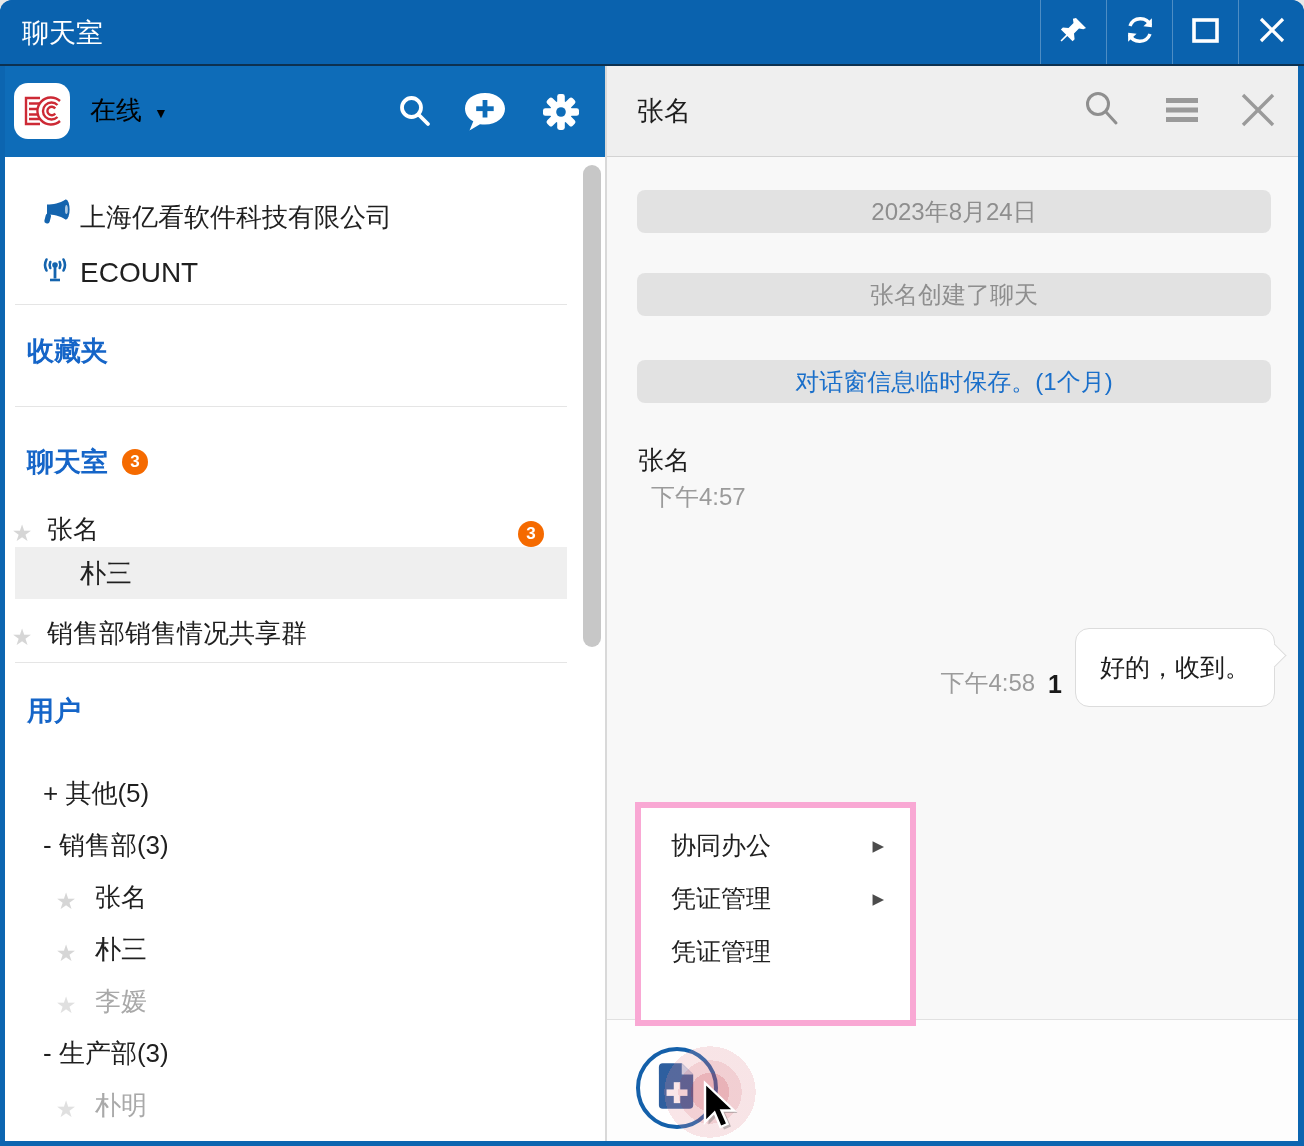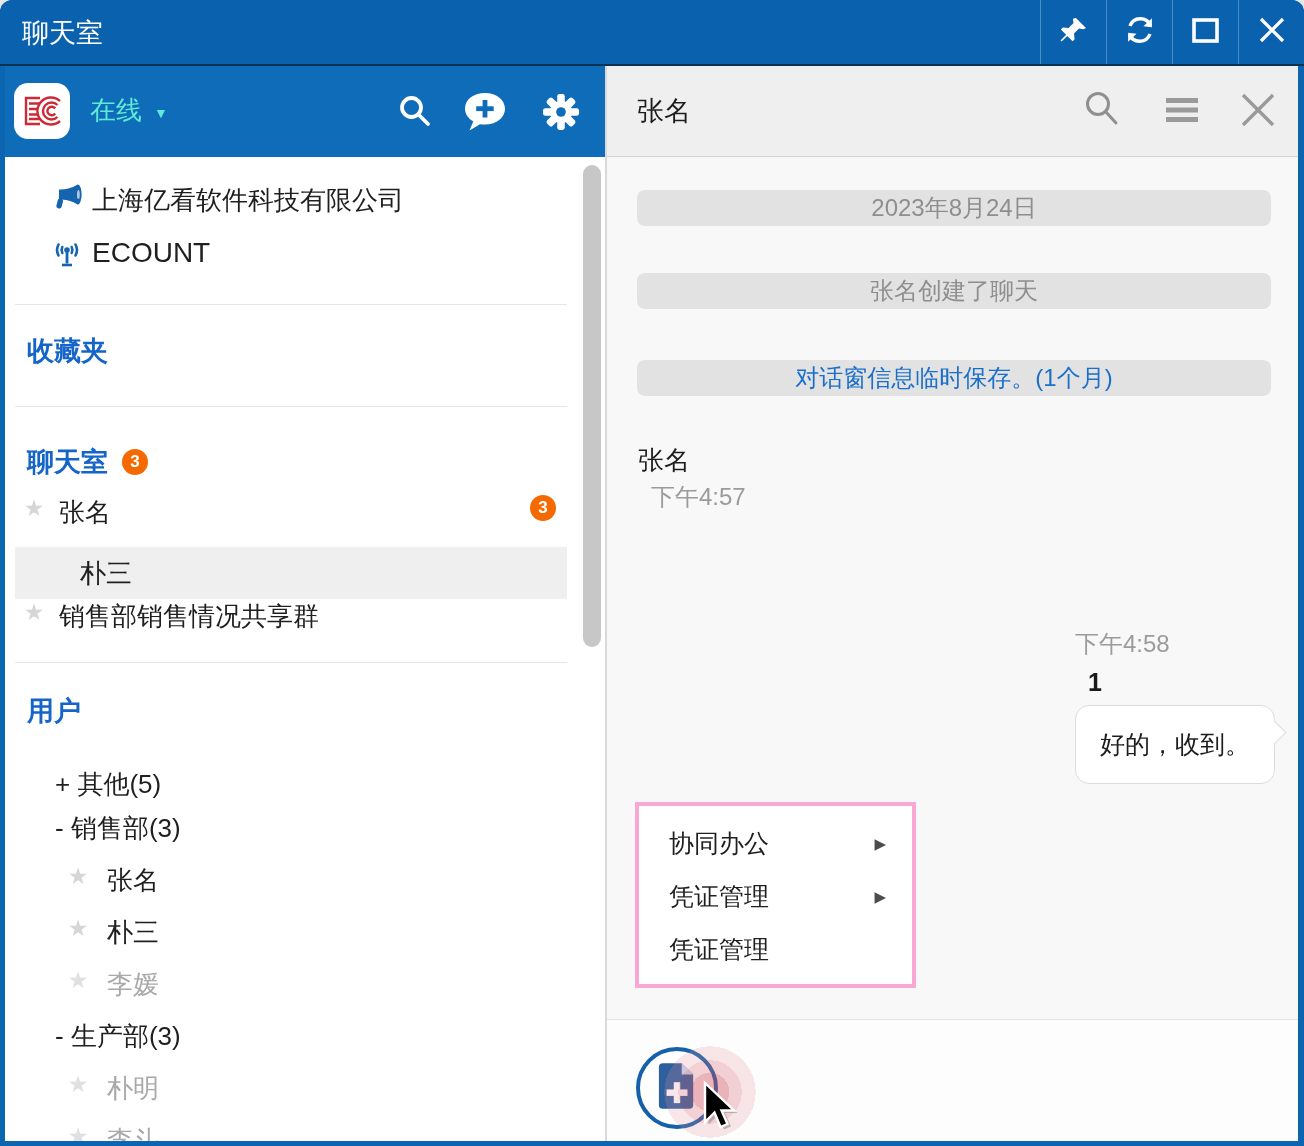--- a/index.html
+++ b/index.html
@@ -9,62 +9,62 @@
   
   .titlebar{position:absolute;top:0;left:0;right:0;height:64px;background:#0a62ae;border-radius:12px 12px 0 0;}
   .titlebar-sep{position:absolute;top:64px;left:0;right:0;height:2px;background:#0d3150;}
   .app-title{position:absolute;left:22px;top:15px;color:#ffffff;font-size:27px;}
   .win-controls{position:absolute;top:0;right:0;height:64px;display:flex;}
   .win-btn{width:65px;height:64px;display:flex;align-items:center;justify-content:center;border-left:1px solid rgba(255,255,255,0.28);cursor:default;}
 
   
   .sidebar-header{position:absolute;left:5px;top:66px;width:600px;height:91px;background:#0e6cb8;}
   .logo{position:absolute;left:9px;top:17px;width:56px;height:56px;background:#ffffff;border-radius:14px;display:flex;align-items:center;justify-content:center;}
-  .status{position:absolute;left:85px;top:27px;color:#5eead4;font-size:26px;display:flex;align-items:center;}
+  .status{position:absolute;left:85px;top:27px;color:#000000;font-size:26px;display:flex;align-items:center;}
   .status .caret{font-size:14px;margin-left:12px;margin-top:4px;}
   .hdr-ico{position:absolute;top:28px;width:44px;height:40px;display:flex;align-items:center;justify-content:center;}
   .hdr-search{left:388px;} .hdr-newchat{left:458px;} .hdr-gear{left:534px;}
 
   .sidebar-list{position:absolute;left:5px;top:157px;width:600px;height:984px;background:#ffffff;overflow:hidden;}
-  .srow{position:absolute;left:12px;width:100%;height:52px;display:flex;align-items:flex-start;font-size:26px;color:#1f1f1f;}
+  .srow{position:absolute;left:0;width:100%;height:52px;display:flex;align-items:flex-end;font-size:26px;color:#1f1f1f;}
   .divider{position:absolute;left:10px;width:552px;height:1px;background:#e5e5e5;}
   .sec-head{position:absolute;left:22px;font-size:27px;font-weight:bold;color:#1565c8;display:flex;align-items:center;}
   .star{font-size:23px;color:#d6d6d6;width:34px;text-align:center;}
   .star.off{color:#e0e0e0;}
   .gray-name{color:#a9a9a9;}
   .badge{min-width:26px;height:26px;padding:0 4px;box-sizing:border-box;border-radius:14px;background:#f56a00;color:#fff;font-size:17px;font-weight:bold;display:flex;align-items:center;justify-content:center;}
   .sel-row{position:absolute;left:10px;width:552px;height:52px;background:#efefef;display:flex;align-items:center;font-size:26px;color:#1f1f1f;}
   .v-scrollbar{position:absolute;right:4px;top:8px;width:18px;height:482px;border-radius:9px;background:#c7c7c7;}
 
   
   .panel-divider{position:absolute;left:605px;top:66px;width:2px;height:1075px;background:#d9d9d9;}
 
   
   .chat-header{position:absolute;left:607px;top:66px;width:691px;height:91px;background:#efefef;border-bottom:1px solid #d3d3d3;box-sizing:border-box;}
   .chat-title{position:absolute;left:30px;top:27px;font-size:27px;color:#1d1d1d;}
   .cico{position:absolute;top:24px;width:46px;height:44px;display:flex;align-items:center;justify-content:center;}
   .cico-search{left:472px;} .cico-menu{left:552px;} .cico-close{left:628px;}
 
   .chat-body{position:absolute;left:607px;top:157px;width:691px;height:862px;background:#f8f8f8;}
-  .pill{position:absolute;left:30px;width:634px;height:36px;border-radius:8px;background:#e2e2e2;display:flex;align-items:center;justify-content:center;font-size:24px;color:#8e8e8e;}
+  .pill{position:absolute;left:30px;width:634px;height:43px;border-radius:8px;background:#e2e2e2;display:flex;align-items:center;justify-content:center;font-size:24px;color:#8e8e8e;}
   .pill.blue{color:#1a6fca;}
   .sender{position:absolute;left:31px;top:286px;font-size:26px;color:#1d1d1d;}
   .msg-left{position:absolute;left:30px;top:324px;display:flex;align-items:flex-end;}
   .bubble{position:relative;background:#fff;border:1px solid #dcdcdc;border-radius:14px;padding:19px 24px;font-size:25px;line-height:39px;color:#1d1d1d;}
   .bubble-in{width:342px;}
   .tail-l{position:absolute;left:-9px;top:22px;width:16px;height:16px;background:#fff;border-left:1px solid #dcdcdc;border-bottom:1px solid #dcdcdc;transform:rotate(45deg);}
   .tail-r{position:absolute;right:-9px;top:18px;width:16px;height:16px;background:#fff;border-right:1px solid #dcdcdc;border-top:1px solid #dcdcdc;transform:rotate(45deg);}
   .time{font-size:24px;color:#9b9b9b;white-space:nowrap;}
   .msg-left .time{margin-left:14px;margin-bottom:2px;}
-  .msg-right{position:absolute;right:23px;top:471px;display:flex;flex-direction:column;}
+  .msg-right{position:absolute;right:23px;top:471px;display:flex;align-items:flex-end;}
   .msg-right .time{margin-bottom:8px;}
   .unread{font-size:25px;color:#1a1a1a;font-weight:bold;margin:0 13px 8px 13px;}
 
   
-  .ctx-menu{position:absolute;left:635px;top:802px;width:281px;height:186px;box-sizing:border-box;background:#ffffff;border:4px solid #f9a8d4;z-index:6;padding-top:11px;}
+  .ctx-menu{position:absolute;left:635px;top:802px;width:281px;height:224px;box-sizing:border-box;background:#ffffff;border:6px solid #f9a8d4;z-index:6;padding-top:11px;}
   .ctx-item{height:53px;display:flex;align-items:center;justify-content:space-between;padding:0 26px 0 30px;font-size:25px;color:#1f1f1f;cursor:default;}
   .ctx-arrow{font-size:15px;color:#4c4c4c;}
 
   
   .chat-input{position:absolute;left:607px;top:1019px;width:691px;height:122px;background:#fdfdfd;border-top:1px solid #e1e1e1;box-sizing:border-box;}
   .attach-btn{position:absolute;left:636px;top:1047px;width:82px;height:82px;box-sizing:border-box;border:4px solid #1460aa;border-radius:50%;background:#ffffff;display:flex;align-items:center;justify-content:center;z-index:5;}
   .click-glow{position:absolute;left:662px;top:1044px;width:96px;height:96px;border-radius:50%;z-index:7;pointer-events:none;
     background:radial-gradient(circle closest-side, rgba(205,75,88,0.42) 0 40%, rgba(215,100,112,0.30) 40% 66%, rgba(228,140,150,0.22) 66% 95%, rgba(0,0,0,0) 95%);}
   .cursor{position:absolute;left:699px;top:1078px;z-index:8;pointer-events:none;}
 </style>

